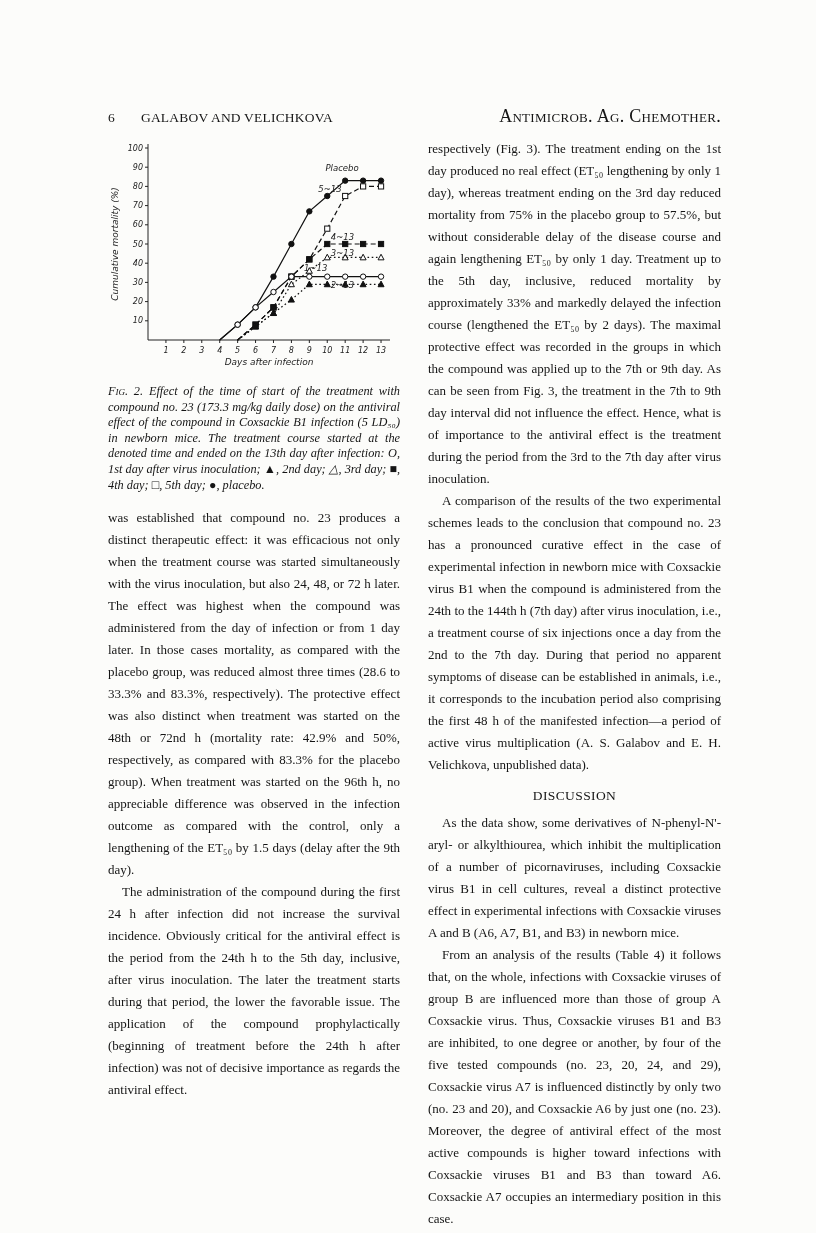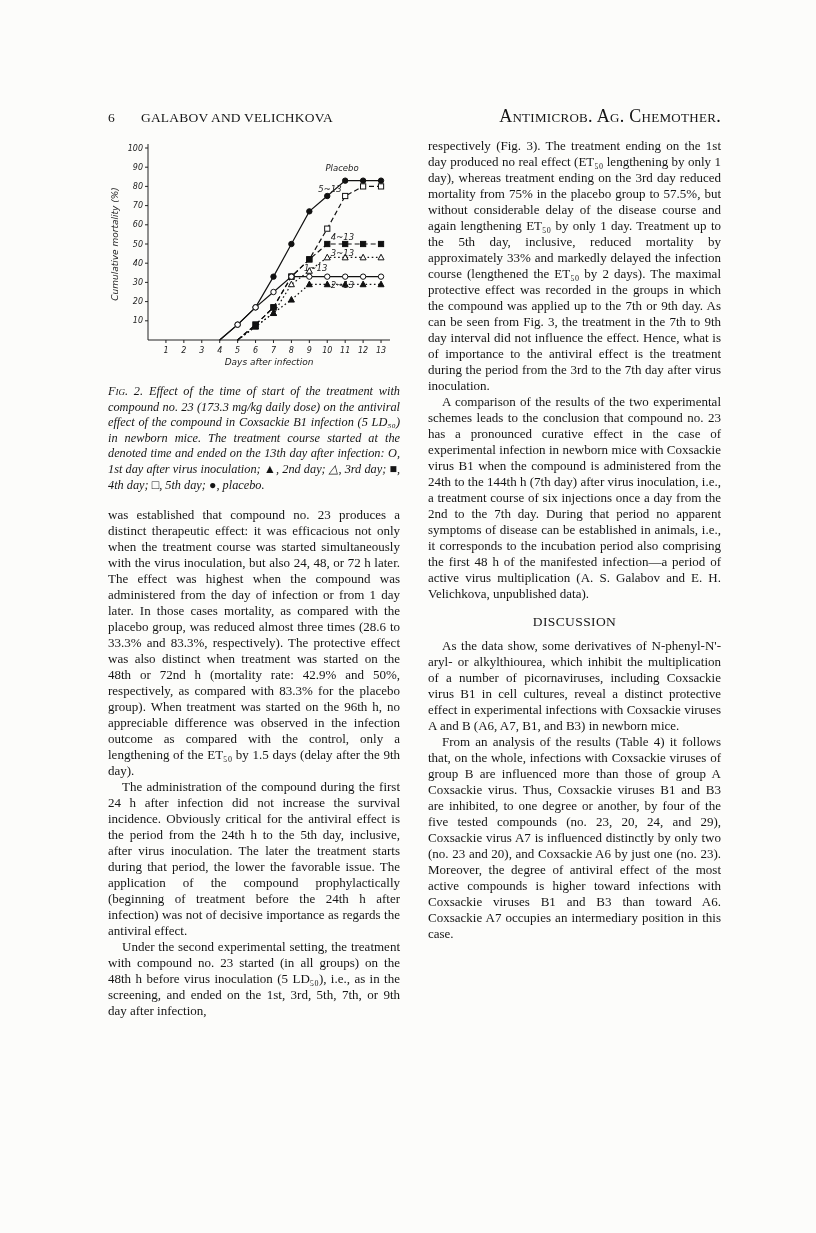--- a/index.html
+++ b/index.html
@@ -14,21 +14,21 @@
     display:flex; justify-content:space-between; align-items:baseline;
     font-size:13.5px;
   }
   .rh-left { display:flex; gap:26px; letter-spacing:.2px; }
   .rh-right { font-variant:small-caps; font-size:18px; letter-spacing:.3px; }
   .columns {
     position:absolute; top:138px; left:108px; width:613px;
     display:grid; grid-template-columns:292px 293px; column-gap:28px;
   }
   .col { font-size:13px; }
-  p.body { line-height:16px; text-align:justify; }
+  p.body { line-height:22px; text-align:justify; }
   p.indent { text-indent:14px; }
   figure { margin:0 0 14px 0; }
   .chart-wrap { width:292px; }
   .caption {
     font-style:italic; font-size:12.3px; line-height:15.6px;
     text-align:justify; margin-top:10px;
   }
   .caption-label { font-variant:small-caps; }
   .discussion-heading {
     text-align:center; font-weight:normal; font-size:13.5px;
@@ -173,21 +173,20 @@
             </svg>
         </div>
         <figcaption class="caption">
           <span class="caption-label">Fig. 2.</span>
           <span>Effect of the time of start of the treatment with compound no. 23 (173.3 mg/kg daily dose) on the antiviral effect of the compound in Coxsackie B1 infection (5 LD₅₀) in newborn mice. The treatment course started at the denoted time and ended on the 13th day after infection: O, 1st day after virus inoculation; ▲, 2nd day; △, 3rd day; ■, 4th day; □, 5th day; ●, placebo.</span>
         </figcaption>
       </figure>
 
       <p class="body">was established that compound no. 23 produces a distinct therapeutic effect: it was efficacious not only when the treatment course was started simultaneously with the virus inoculation, but also 24, 48, or 72 h later. The effect was highest when the compound was administered from the day of infection or from 1 day later. In those cases mortality, as compared with the placebo group, was reduced almost three times (28.6 to 33.3% and 83.3%, respectively). The protective effect was also distinct when treatment was started on the 48th or 72nd h (mortality rate: 42.9% and 50%, respectively, as compared with 83.3% for the placebo group). When treatment was started on the 96th h, no appreciable difference was observed in the infection outcome as compared with the control, only a lengthening of the ET₅₀ by 1.5 days (delay after the 9th day).</p>
       <p class="body indent">The administration of the compound during the first 24 h after infection did not increase the survival incidence. Obviously critical for the antiviral effect is the period from the 24th h to the 5th day, inclusive, after virus inoculation. The later the treatment starts during that period, the lower the favorable issue. The application of the compound prophylactically (beginning of treatment before the 24th h after infection) was not of decisive importance as regards the antiviral effect.</p>
-      <p class="body indent">Under the second experimental setting, the treatment with compound no. 23 started (in all groups) on the 48th h before virus inoculation (5 LD₅₀), i.e., as in the screening, and ended on the 1st, 3rd, 5th, 7th, or 9th day after infection,</p>
     </div>
 
     <div class="col">
       <p class="body">respectively (Fig. 3). The treatment ending on the 1st day produced no real effect (ET₅₀ lengthening by only 1 day), whereas treatment ending on the 3rd day reduced mortality from 75% in the placebo group to 57.5%, but without considerable delay of the disease course and again lengthening ET₅₀ by only 1 day. Treatment up to the 5th day, inclusive, reduced mortality by approximately 33% and markedly delayed the infection course (lengthened the ET₅₀ by 2 days). The maximal protective effect was recorded in the groups in which the compound was applied up to the 7th or 9th day. As can be seen from Fig. 3, the treatment in the 7th to 9th day interval did not influence the effect. Hence, what is of importance to the antiviral effect is the treatment during the period from the 3rd to the 7th day after virus inoculation.</p>
       <p class="body indent">A comparison of the results of the two experimental schemes leads to the conclusion that compound no. 23 has a pronounced curative effect in the case of experimental infection in newborn mice with Coxsackie virus B1 when the compound is administered from the 24th to the 144th h (7th day) after virus inoculation, i.e., a treatment course of six injections once a day from the 2nd to the 7th day. During that period no apparent symptoms of disease can be established in animals, i.e., it corresponds to the incubation period also comprising the first 48 h of the manifested infection—a period of active virus multiplication (A. S. Galabov and E. H. Velichkova, unpublished data).</p>
       <h2 class="discussion-heading">DISCUSSION</h2>
       <p class="body indent">As the data show, some derivatives of N-phenyl-N'-aryl- or alkylthiourea, which inhibit the multiplication of a number of picornaviruses, including Coxsackie virus B1 in cell cultures, reveal a distinct protective effect in experimental infections with Coxsackie viruses A and B (A6, A7, B1, and B3) in newborn mice.</p>
       <p class="body indent">From an analysis of the results (Table 4) it follows that, on the whole, infections with Coxsackie viruses of group B are influenced more than those of group A Coxsackie virus. Thus, Coxsackie viruses B1 and B3 are inhibited, to one degree or another, by four of the five tested compounds (no. 23, 20, 24, and 29), Coxsackie virus A7 is influenced distinctly by only two (no. 23 and 20), and Coxsackie A6 by just one (no. 23). Moreover, the degree of antiviral effect of the most active compounds is higher toward infections with Coxsackie viruses B1 and B3 than toward A6. Coxsackie A7 occupies an intermediary position in this case.</p>
     </div>
 

